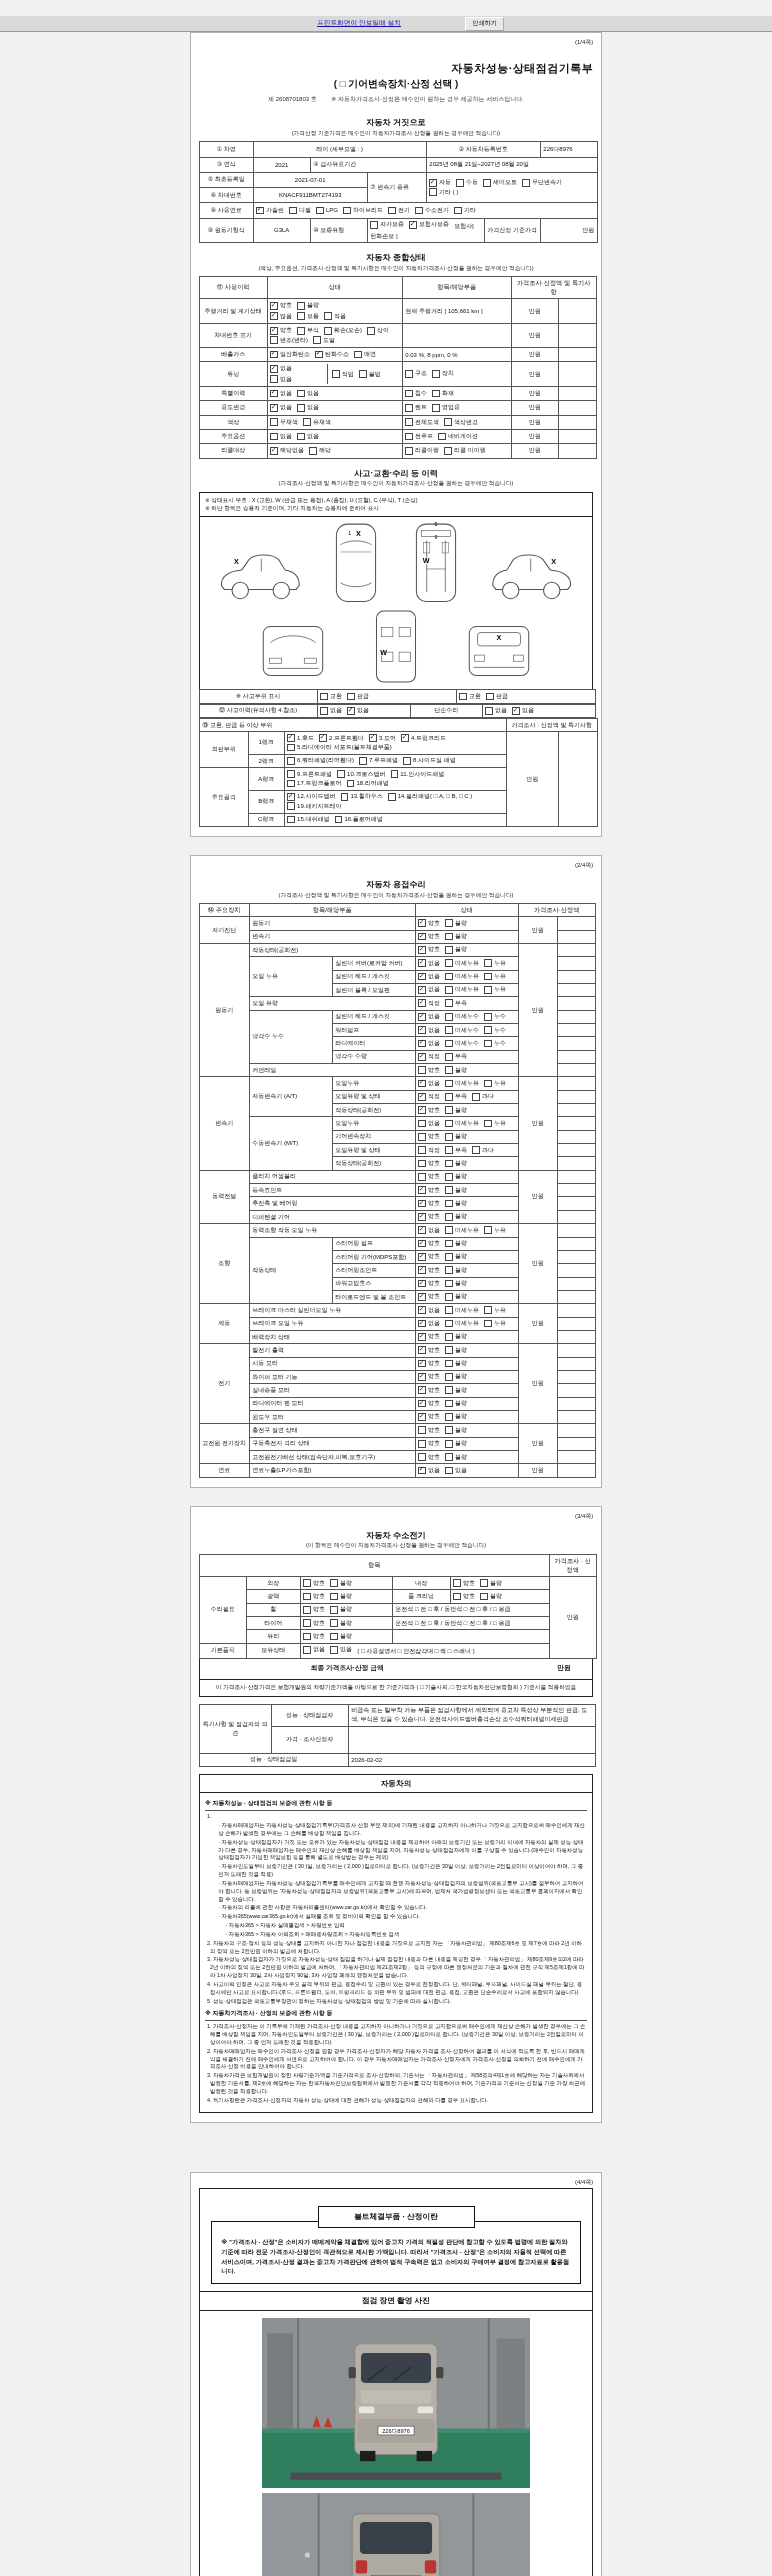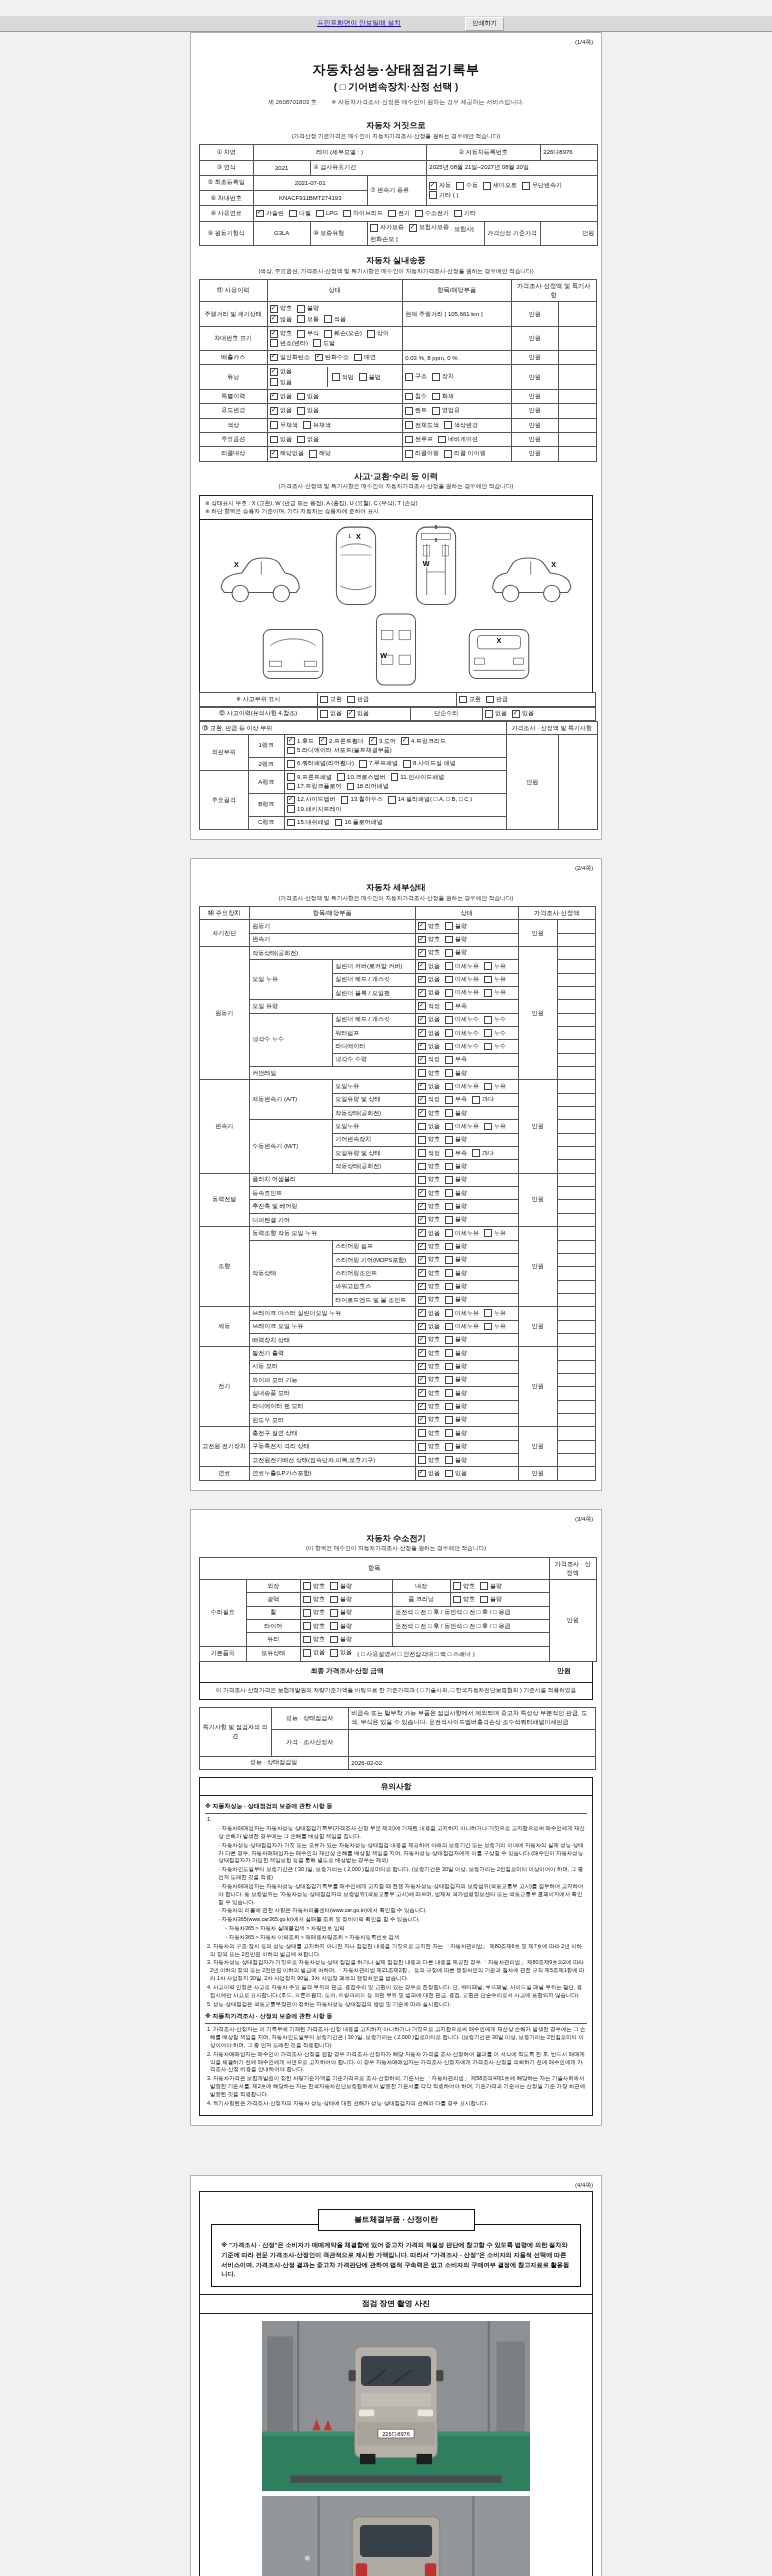--- a/index.html
+++ b/index.html
@@ -9,21 +9,21 @@
     color:#111;overflow:hidden;
   }
   
   .topbar{position:relative;height:15.5px;background:#d9d9d9;border-bottom:1px solid #9a9a9a;margin-top:15.5px;}
   .install-link{position:absolute;left:317px;top:3.1px;font-size:6.7px;color:#1a0dab;text-decoration:underline;cursor:pointer;}
   .print-btn{position:absolute;left:465px;top:1px;font-size:6.2px;padding:1.5px 6.2px;background:#e8e8e8;border:1px outset #fff;cursor:pointer;}
   
   .page{position:relative;width:412px;margin:0 0 17.5px 190px;background:#fff;border:0.5px solid #b2b2b2;
         padding:5.2px 7.7px 9.3px;box-sizing:border-box;}
   .pm{text-align:right;font-size:6px;color:#222;margin-bottom:1px;}
-  .doc-title{text-align:center;font-size:13px;font-weight:bold;margin-top:13.4px;letter-spacing:0.5px;}
+  .doc-title{text-align:right;font-size:11px;font-weight:bold;margin-top:13.4px;letter-spacing:0.5px;}
   .doc-sub{text-align:center;font-size:9.8px;font-weight:bold;margin:2.1px 0 4.1px;}
   .doc-meta{display:flex;justify-content:center;gap:14.4px;font-size:6px;color:#333;margin-bottom:13.4px;}
   .sec-title{text-align:center;font-size:8.2px;font-weight:bold;margin:9.3px 0 1.5px;}
   .sec-note{text-align:center;font-size:5.7px;color:#222;margin-bottom:3.6px;}
   
   table.frm{width:100%;border-collapse:collapse;border:1px solid #222;table-layout:fixed;margin-bottom:0;}
   .frm td,.frm th{border:0.5px solid #555;font-size:6px;padding:1.5px 2.6px;vertical-align:middle;word-break:break-all;}
   .frm th{font-weight:normal;text-align:center;}
   .lblc{text-align:center;}
   .statec{text-align:left;}
@@ -180,21 +180,21 @@
               </span><span class="cbi">
                 <span class="cb on"></span>
                 <span class="cbl">보험사보증</span>
               </span></span><span>보험사[ 한화손보 ]</span></td>
       <td>가격산정 기준가격</td>
       <td style="text-align:right">만원</td>
     </tr>
     </tbody>
   </table>
 
-  <div class="sec-title">자동차 실내송풍</div>
+  <div class="sec-title">자동차 종합상태</div>
   <div class="sec-note">(색상, 주요옵션, 가격조사·산정액 및 특기사항은 매수인이 자동차가격조사·산정을 원하는 경우에만 적습니다)</div>
   <table class="frm">
       <colgroup>
         <col style="width: 68px;">
         <col style="width: 135px;">
         <col style="width: 109px;">
         <col style="width: 47px;">
         <col style="width: 38px;">
       </colgroup>
       <tbody>
@@ -650,21 +650,21 @@
               <span class="cb"></span>
               <span class="cbl">16.플로어패널</span>
             </span></td>
         </tr>
       </tbody>
     </table>
 </div>
 
 <div class="page" style="min-height:577px;">
   <div class="pm">(2/4쪽)</div>
-  <div class="sec-title">자동차 세부상태</div>
+  <div class="sec-title">자동차 용접수리</div>
   <div class="sec-note">(가격조사·산정액 및 특기사항은 매수인이 자동차가격조사·산정을 원하는 경우에만 적습니다)</div>
   <table class="frm">
       <colgroup>
         <col style="width: 50px;">
         <col style="width: 83px;">
         <col style="width: 83px;">
         <col style="width: 103px;">
         <col style="width: 39px;">
         <col style="width: 38px;">
       </colgroup>
@@ -1328,21 +1328,21 @@
           <td class="lblc">가격 · 조사산정자</td>
           <td class="optext" style="height: 23px;"></td>
         </tr>
         <tr>
           <td class="lblc" colspan="2">성능 · 상태점검일</td>
           <td class="optext">2026-02-02</td>
         </tr>
       </tbody>
     </table>
 
-  <div class="notice-bar">유의사항</div>
+  <div class="notice-bar">자동차의</div>
   <div class="notice-wrap">
       <div class="nblock">
         <div class="ntitle">※ 자동차성능 · 상태점검의 보증에 관한 사항 등</div>
         <div class="nl ind0">1.</div>
         <div class="nl ind1">· 자동차매매업자는 자동차성능·상태점검기록부(가격조사·산정 부분 제외)에 기재된 내용을 고지하지 아니하거나 거짓으로 고지함으로써 매수인에게 재산상 손해가 발생한 경우에는 그 손해를 배상할 책임을 집니다.</div>
         <div class="nl ind1">· 자동차성능·상태점검자가 거짓 또는 오류가 있는 자동차성능·상태점검 내용을 제공하여 아래의 보증기간 또는 보증거리 이내에 자동차의 실제 성능·상태가 다른 경우, 자동차매매업자는 매수인의 재산상 손해를 배상할 책임을 지며, 자동차성능·상태점검자에게 이를 구상할 수 있습니다.(매수인이 자동차성능·상태점검자가 가입한 책임보험 등을 통해 별도로 배상받는 경우는 제외)</div>
         <div class="nl ind1">· 자동차인도일부터 보증기간은 ( 30 )일, 보증거리는 ( 2,000 )킬로미터로 합니다. (보증기간은 30일 이상, 보증거리는 2천킬로미터 이상이어야 하며, 그 중 먼저 도래한 것을 적용)</div>
         <div class="nl ind1">· 자동차매매업자는 자동차성능·상태점검기록부를 매수인에게 고지할 때 현행 자동차성능·상태점검자의 보증범위(국토교통부 고시)를 첨부하여 고지하여야 합니다. 동 보증범위는 '자동차성능·상태점검자의 보증범위'(국토교통부 고시)에 따르며, 법제처 국가법령정보센터 또는 국토교통부 홈페이지에서 확인할 수 있습니다.</div>
         <div class="nl ind1">· 자동차의 리콜에 관한 사항은 자동차리콜센터(www.car.go.kr)에서 확인할 수 있습니다.</div>
         <div class="nl ind1">· 자동차365(www.car365.go.kr)에서 실매물 조회 및 정비이력 확인을 할 수 있습니다.</div>

